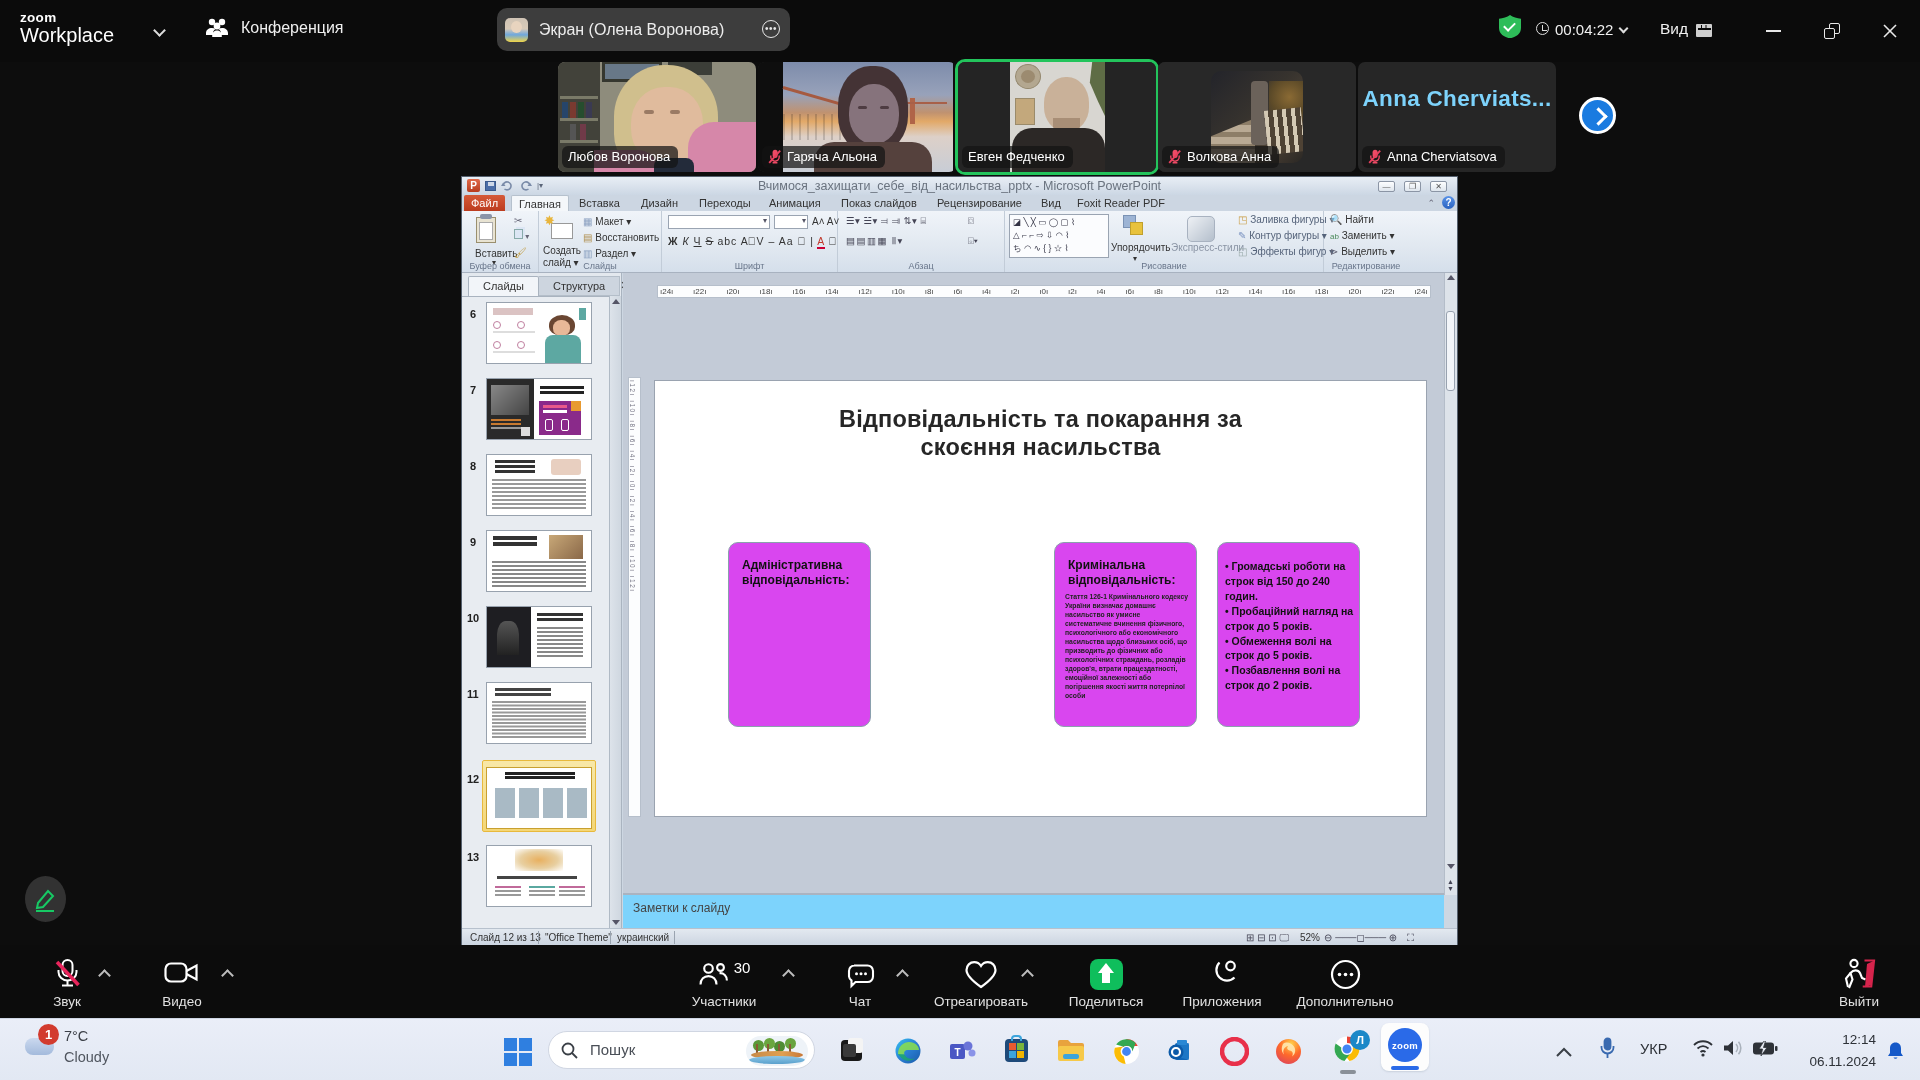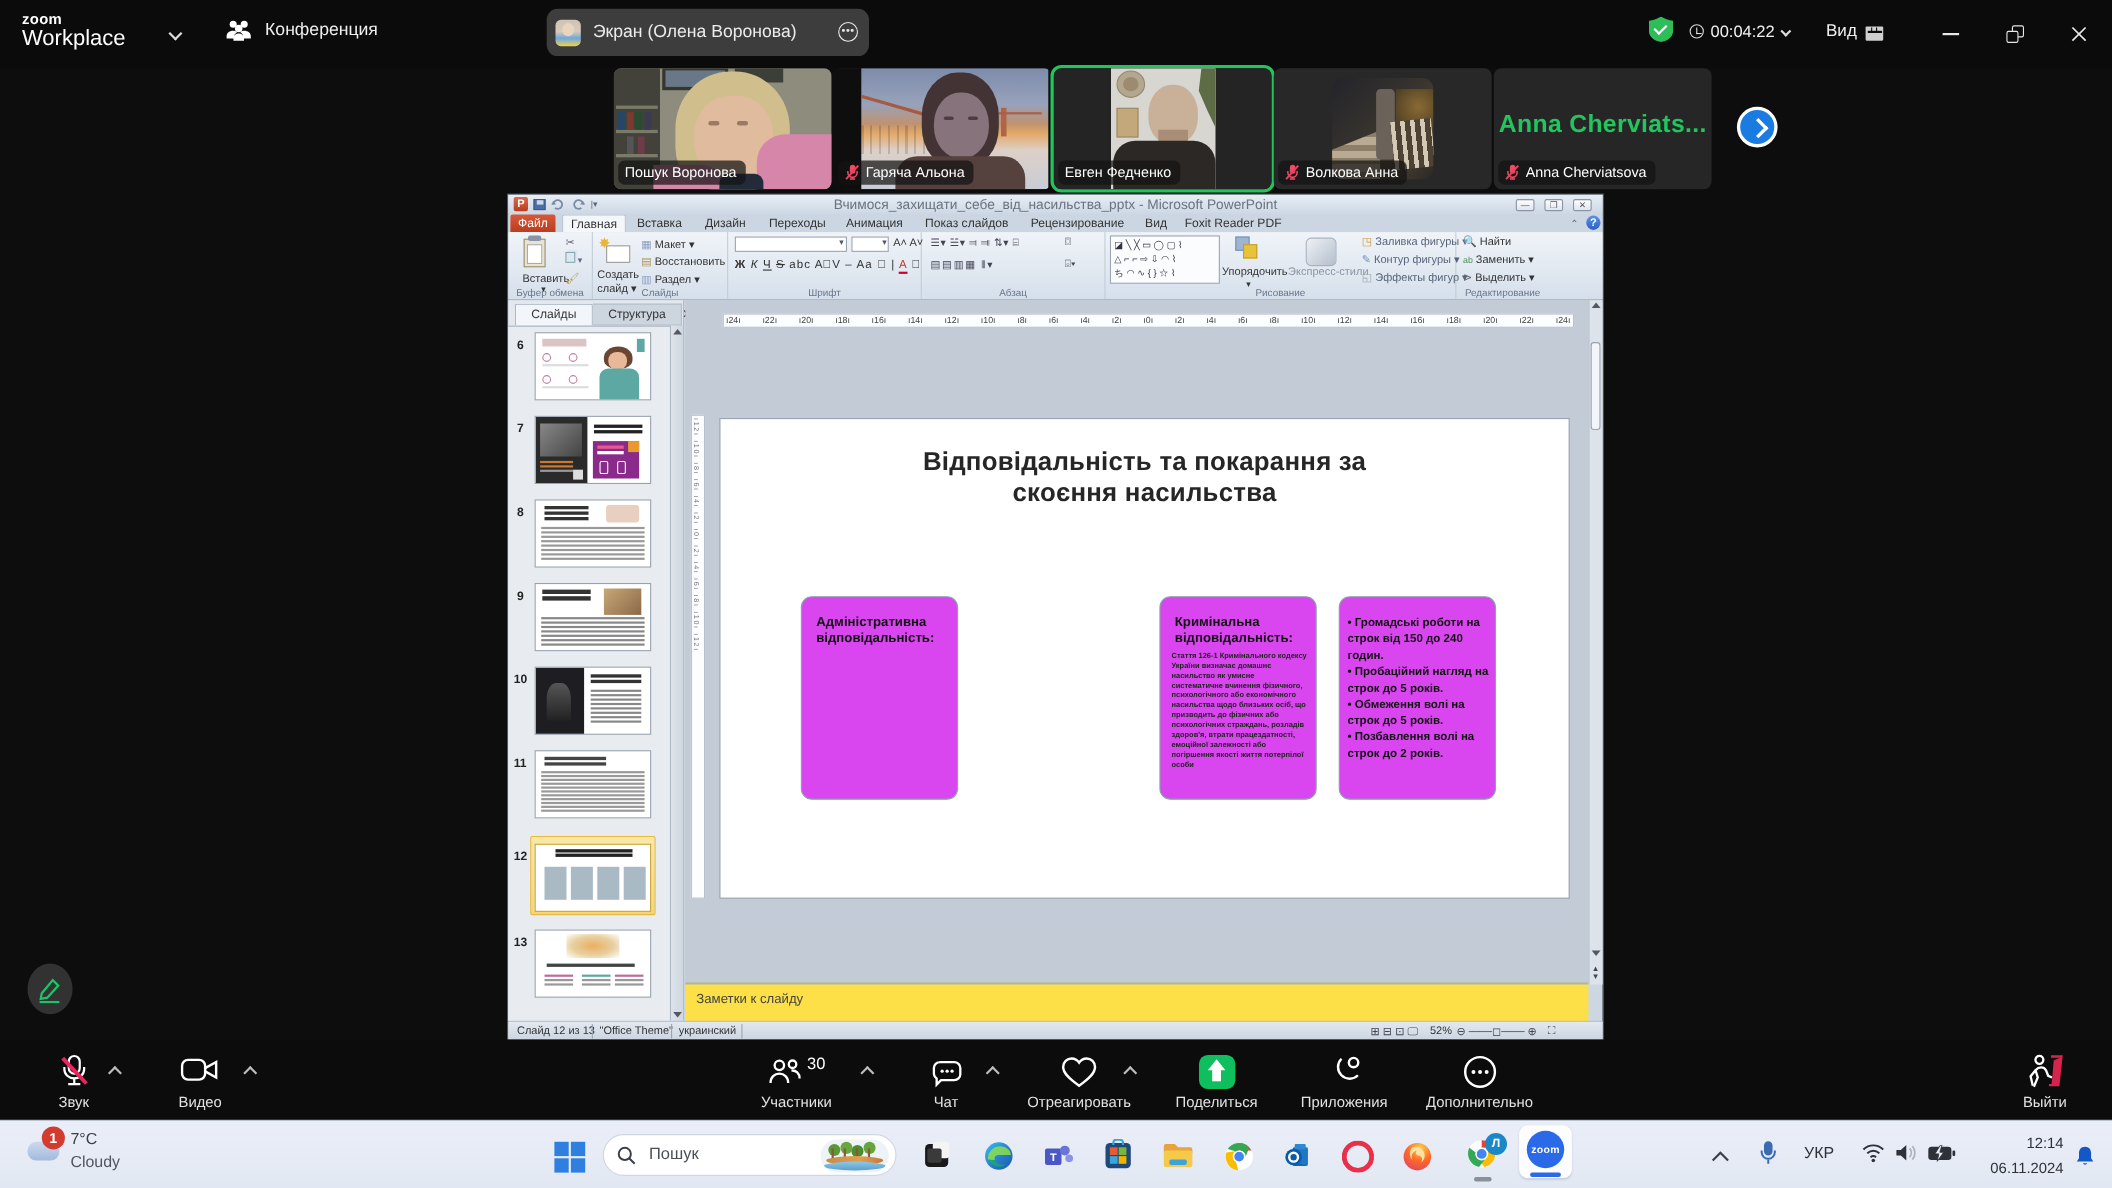--- a/index.html
+++ b/index.html
@@ -70,21 +70,21 @@
 
 
 #slidetitle { position:absolute; left:8%; top:24px; width:84%; text-align:center; font-weight:bold; font-size:23.5px; color:#262626; line-height:1.21; letter-spacing:0.2px;}
 .sbox { position:absolute; top:161px; width:143px; height:185px; background:#d946ef; border:1px solid #8aa0ad; border-radius:10px; color:#111; }
 .sbox .h { font-weight:bold; font-size:12px; text-align:left; margin:15px 8px 0 13px; line-height:1.25; }
 .sbox .p { font-size:9.5px; margin:16px 2px 0 13px; line-height:1.6; }
 .sbox .b { font-weight:bold; font-size:10.5px; margin:16px 3px 0 7px; line-height:1.42; }
 .sbox .tiny { font-size:6.8px; margin:5px 8px 0 10px; line-height:1.32; font-weight:bold; color:#222;}
 
 
-#notes { position:absolute; left:161px; top:716px; width:821px; height:43px; background:#fde047; border-top:2px solid #aab3c0; font-size:12px; color:#444; padding:6px 0 0 10px; }
+#notes { position:absolute; left:161px; top:716px; width:821px; height:43px; background:#7dd3fc; border-top:2px solid #aab3c0; font-size:12px; color:#444; padding:6px 0 0 10px; }
 #pptstatus { position:absolute; left:0; top:751px; width:995px; height:17px; background:linear-gradient(180deg,#e3e9f0,#ccd5e1); font-size:10px; color:#333; border-top:1px solid #b7c1cd;}
 
 
 #pencil { position:absolute; left:25px; top:876px; width:41px; height:46px; background:#323232; border-radius:50%; }
 
 
 #ztb { position:absolute; left:0; top:945px; width:1920px; height:73px; background:#0c0c0c; color:#e6e6e6; }
 .zitem { position:absolute; top:13px; text-align:center; font-size:13.5px; color:#e2e2e2; }
 .zitem .ic { height:32px; display:flex; align-items:center; justify-content:center; }
 .zitem .lab { margin-top:4px; }
@@ -146,21 +146,21 @@
     <div style="position:absolute;left:4px;top:40px;width:6px;height:16px;background:#26456a;box-shadow:8px 0 #7a3a30,16px 0 #264d2e,24px 0 #3a3a52,8px 22px #555,18px 22px #703a48;"></div>
     <div style="position:absolute;left:44px;top:0;width:60px;height:20px;background:#35372f;"></div>
     <div style="position:absolute;left:47px;top:2px;width:54px;height:15px;background:#687888;"></div>
     <div style="position:absolute;left:110px;top:0;width:44px;height:13px;background:#3c3e38;"></div>
     <div style="position:absolute;left:56px;top:3px;width:104px;height:108px;border-radius:48% 48% 36% 36%;background:#d0bf8d;"></div>
     <div style="position:absolute;left:73px;top:25px;width:72px;height:78px;border-radius:46%;background:#e0bb9d;"></div>
     <div style="position:absolute;left:86px;top:48px;width:10px;height:4px;background:#9a7a64;box-shadow:26px 0 #9a7a64;border-radius:2px;"></div>
     <div style="position:absolute;left:130px;top:60px;width:68px;height:50px;background:#d687a9;border-radius:26px 0 0 0;"></div>
     <div style="position:absolute;left:36px;top:88px;width:64px;height:22px;background:#d687a9;border-radius:0 20px 0 0;"></div>
     <div style="position:absolute;left:96px;top:96px;width:40px;height:14px;background:#232b3a;border-radius:8px 8px 0 0;"></div>
-    <div class="namelbl">Пошук Воронова</div>
+    <div class="namelbl">Любов Воронова</div>
   </div>
   <div class="tile" id="t3" style="left:758px;">
     <div style="position:absolute;inset:0;background:#0e0e0e;"></div>
     <div style="position:absolute;left:25px;top:0;width:170px;height:110px;background:linear-gradient(180deg,#7d8cab 0%,#98a2ba 30%,#c09270 46%,#e2a968 54%,#ddd0c8 68%,#c8cdd6 100%);"></div>
     <div style="position:absolute;left:25px;top:24px;width:62px;height:3px;background:#a65a40;transform:rotate(16deg);transform-origin:left;"></div>
     <div style="position:absolute;left:25px;top:52px;width:62px;height:26px;background:repeating-linear-gradient(90deg,#00000026 0 2px,transparent 2px 8px);"></div>
     <div style="position:absolute;left:152px;top:36px;width:5px;height:26px;background:#b06448;"></div>
     <div style="position:absolute;left:145px;top:40px;width:44px;height:2px;background:#a86048;"></div>
     <div style="position:absolute;left:80px;top:4px;width:70px;height:86px;border-radius:46% 46% 42% 42%;background:#443335;"></div>
     <div style="position:absolute;left:91px;top:22px;width:50px;height:60px;border-radius:48%;background:#86737c;"></div>
@@ -205,21 +205,21 @@
           </g>
           <g stroke="#ef4b66" stroke-width="1.4" fill="none">
             <path d="M2.8 6.5 v1.6 a4.2 4 0 0 0 8.4 0 V6.5"></path>
             <line x1="7" y1="12.2" x2="7" y2="13.6"></line>
             <line x1="4.6" y1="13.8" x2="9.4" y2="13.8"></line>
           </g>
           <line x1="1.2" y1="13.8" x2="12.2" y2="1.6" stroke="#e8405e" stroke-width="1.9"></line>
         </svg>Волкова Анна</div>
   </div>
   <div class="tile" id="t6" style="left:1358px; background:#262626;">
-    <div style="position:absolute;left:0;top:38px;width:100%;text-align:center;font-weight:bold;font-size:22.5px;color:#22c55e;letter-spacing:0.3px;">Anna Cherviats...</div>
+    <div style="position:absolute;left:0;top:24px;width:100%;text-align:center;font-weight:bold;font-size:22.5px;color:#7dd3fc;letter-spacing:0.3px;">Anna Cherviats...</div>
     <div class="namelbl"><svg width="14" height="15" viewBox="0 0 14 15" style="flex:0 0 auto;">
           <g fill="#ef4b66">
             <rect x="4.6" y="0.8" width="5" height="8.2" rx="2.5"></rect>
           </g>
           <g stroke="#ef4b66" stroke-width="1.4" fill="none">
             <path d="M2.8 6.5 v1.6 a4.2 4 0 0 0 8.4 0 V6.5"></path>
             <line x1="7" y1="12.2" x2="7" y2="13.6"></line>
             <line x1="4.6" y1="13.8" x2="9.4" y2="13.8"></line>
           </g>
           <line x1="1.2" y1="13.8" x2="12.2" y2="1.6" stroke="#e8405e" stroke-width="1.9"></line>

